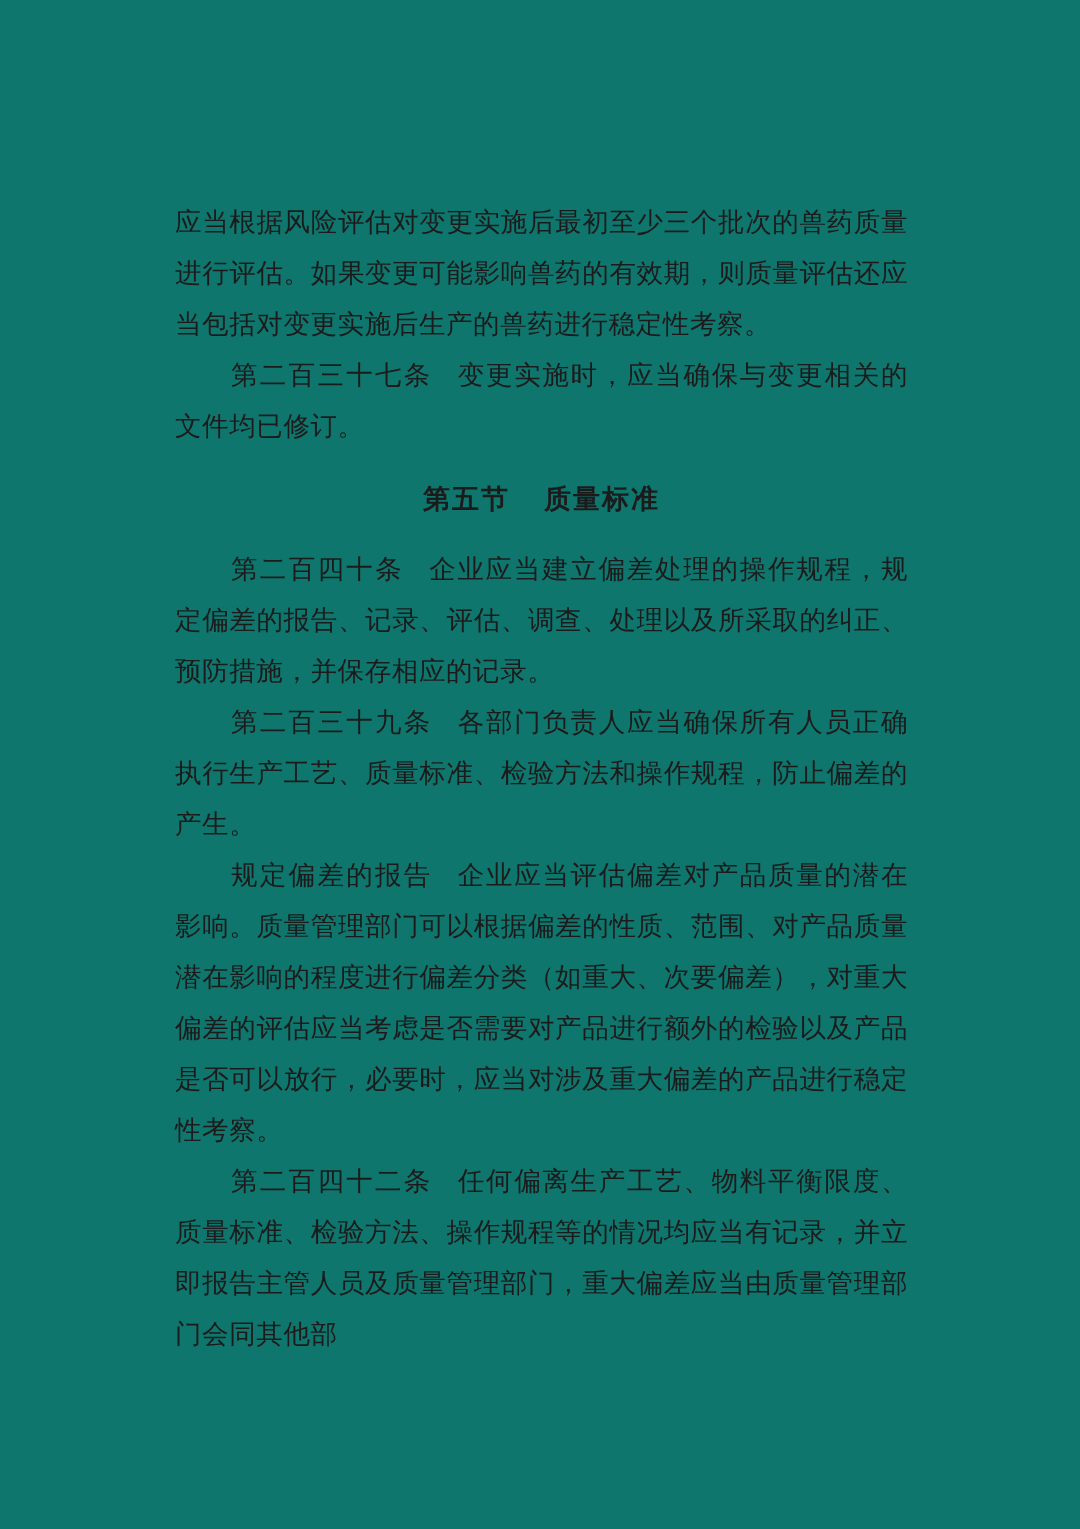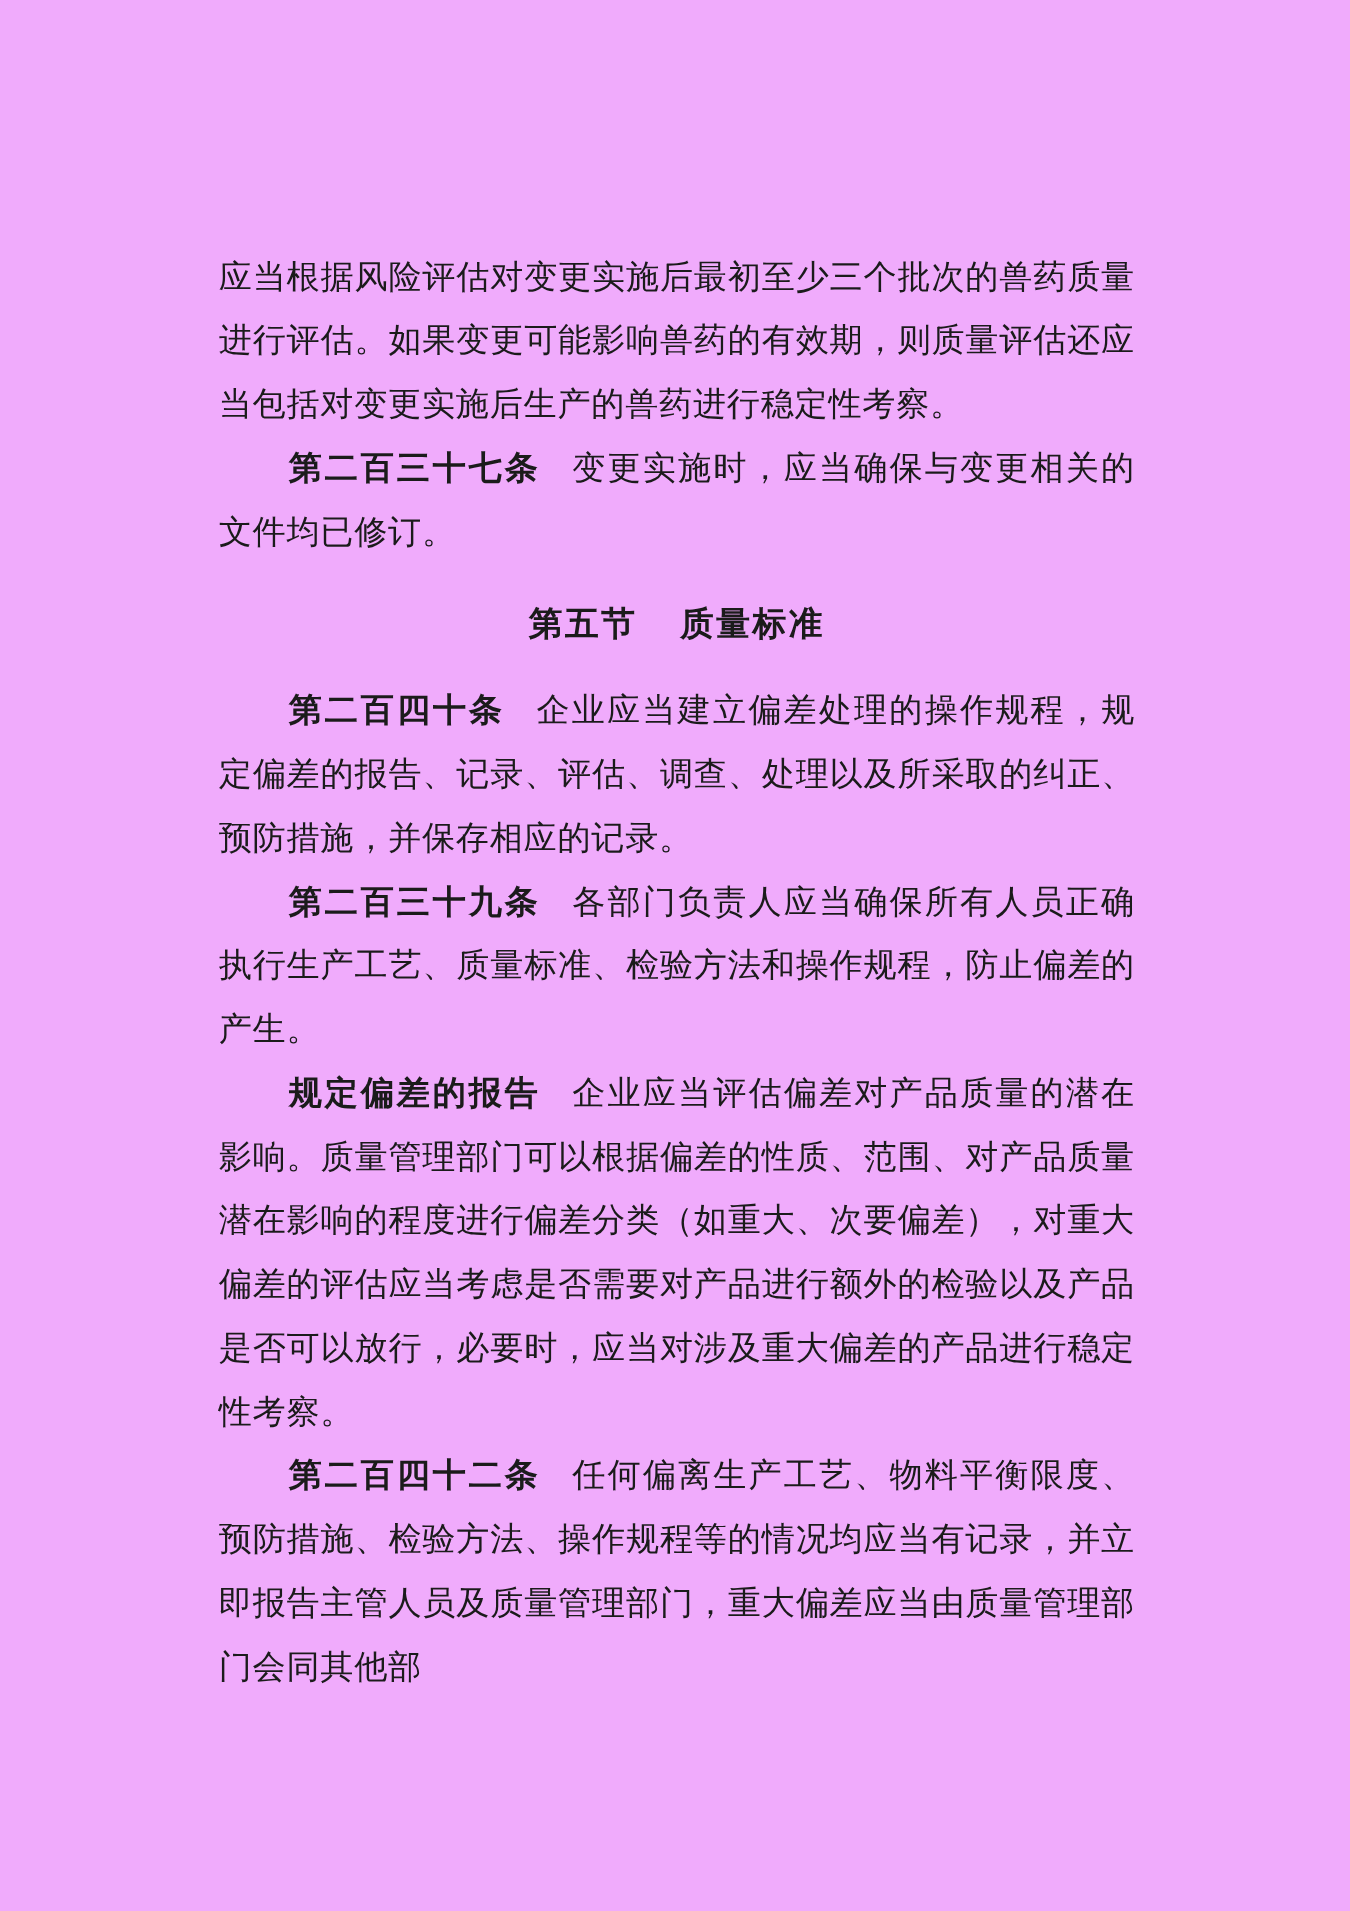--- a/index.html
+++ b/index.html
@@ -8,21 +8,21 @@
     background: #ffffff;
   }
   body {
     font-family: "DejaVu Serif", "Liberation Serif", serif;
     color: #1a1a1a;
   }
   .page {
     position: relative;
     width: 1080px;
     height: 1529px;
-    background: #f0abfc;
+    background: #0f766e;
     box-sizing: border-box;
     overflow: hidden;
   }
   .content {
     position: absolute;
     left: 175px;
     top: 196px;
     width: 733px;
   }
   .para {
@@ -31,21 +31,21 @@
     letter-spacing: 0.6px;
     text-align: justify;
     text-justify: inter-ideograph;
     margin: 0 0 0 0;
     color: #1b1b1b;
   }
   .para.indent {
     text-indent: 56px;
   }
   .article-label {
-    font-weight: bold;
+    font-weight: normal;
     letter-spacing: 1.2px;
   }
   .article-gap {
     display: inline-block;
     width: 24px;
   }
   .section-heading {
     font-size: 27px;
     font-weight: bold;
     letter-spacing: 2px;
@@ -99,19 +99,19 @@
 
     <p class="para indent">
       <span class="article-label">第二百三十九条</span><span class="article-gap"></span><span>各部门负责人应当确保所有人员正确执行生产工艺、质量标准、检验方法和操作规程，防止偏差的产生。</span>
     </p>
 
     <p class="para indent">
       <span class="article-label">规定偏差的报告</span><span class="article-gap"></span><span>企业应当评估偏差对产品质量的潜在影响。质量管理部门可以根据偏差的性质、范围、对产品质量潜在影响的程度进行偏差分类（如重大、次要偏差），对重大偏差的评估应当考虑是否需要对产品进行额外的检验以及产品是否可以放行，必要时，应当对涉及重大偏差的产品进行稳定性考察。</span>
     </p>
 
     <p class="para indent">
-      <span class="article-label">第二百四十二条</span><span class="article-gap"></span><span>任何偏离生产工艺、物料平衡限度、预防措施、检验方法、操作规程等的情况均应当有记录，并立即报告主管人员及质量管理部门，重大偏差应当由质量管理部门会同其他部</span>
+      <span class="article-label">第二百四十二条</span><span class="article-gap"></span><span>任何偏离生产工艺、物料平衡限度、质量标准、检验方法、操作规程等的情况均应当有记录，并立即报告主管人员及质量管理部门，重大偏差应当由质量管理部门会同其他部</span>
     </p>
 
   </div>
 
 
 </div>
 
 </body></html>

